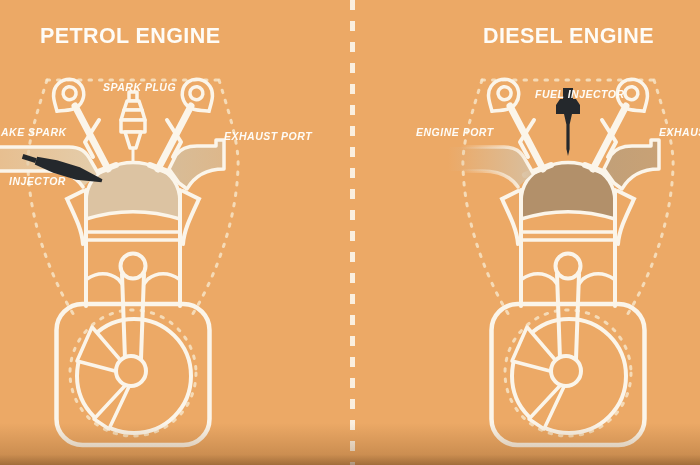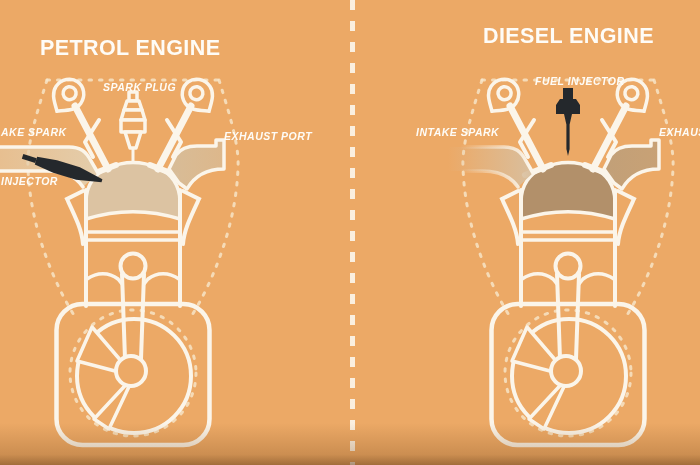--- a/index.html
+++ b/index.html
@@ -13,21 +13,21 @@
   svg.engine-petrol{ --chamber-fill:var(--petrol-chamber,#DCC3A2); }
   svg.engine-diesel{ --chamber-fill:var(--diesel-chamber,#B2906A); }
   .engine{position:absolute;top:70px;width:300px;height:400px;overflow:hidden;}
   #engine-left{left:-17px;}
   #engine-right{left:418px;}
   .title{
     position:absolute;top:24px;
     font-size:21.5px;font-weight:bold;letter-spacing:0.4px;
     color:var(--text,#FEFCF7);white-space:nowrap;
   }
-  #title-petrol{left:40px;margin-top:12px;}
+  #title-petrol{left:40px;}
   #title-diesel{left:483px;text-align:right;}
   .lbl{
     position:absolute;
     font-size:10.5px;font-weight:bold;letter-spacing:0.5px;
     color:var(--text,#FEFCF7);white-space:nowrap;font-style:italic;
   }
   .divider{
     position:absolute;left:350px;top:0;width:5px;height:465px;
     background:repeating-linear-gradient(to bottom,
       rgba(251,243,230,0.95) 0px, rgba(251,243,230,0.95) 10px,
@@ -149,21 +149,21 @@
 
   <g transform="translate(74,97) rotate(17)" style="fill:var(--black-parts,#24282C)">
     <path d="M-36,-2.5 h14 v5 h-14 z"></path>
     <path d="M-22,-4 L-2,-6.5 L22,-6.5 L47,-1.5 L47,1.5 L22,6.5 L-2,6.5 L-22,4 Z"></path>
   </g>
 </svg>
 
 <div class="lbl" style="left:103px;top:81px">SPARK PLUG</div>
 <div class="lbl" style="left:1px;top:126px">AKE SPARK</div>
 <div class="lbl" style="left:224px;top:130px">EXHAUST PORT</div>
-<div class="lbl" style="left:1px;top:175px">INJECTOR</div>
+<div class="lbl" style="left:9px;top:175px">INJECTOR</div>
 
 <div class="divider"></div>
 
 <div class="title" id="title-diesel">DIESEL ENGINE</div>
 
 <svg id="engine-right" class="engine engine-diesel" viewBox="0 0 300 400">
   <use href="#engine-core"></use>
 
   <g>
     <path d="M20,77 L86,77 C97,77 103,81 108,91 L115,103 L100,117 C92,105 78,101 64,101 L20,101 Z" fill="url(#gFillIntakeD)"></path>
@@ -174,17 +174,17 @@
   <path d="M186,99 L193,85 C198,78 206,76 214,76 L233,76 L233,70 L241,70 L241,99 C225,99 212,105 204,119 L196,113 Z" fill="url(#gFillExD)" style="stroke:var(--line-art,#FBF5EA);stroke-width:3.5;stroke-linejoin:round"></path>
 
   <g style="fill:var(--black-parts,#24282C)">
     <path d="M145,18 h10 v11 h-10 z"></path>
     <path d="M142,29 h16 l4,6 v9 h-24 v-9 z"></path>
     <path d="M146,44 h8 l-2.5,11 h-3 z"></path>
     <path d="M148.4,55 h3.2 v24 l-1.6,7 l-1.6,-7 z"></path>
   </g>
 </svg>
 
-<div class="lbl" style="left:535px;top:75px">FUEL INJECTOR</div>
-<div class="lbl" style="left:416px;top:126px">INTAKE SPARK</div>
+<div class="lbl" style="left:535px;top:88px">FUEL INJECTOR</div>
+<div class="lbl" style="left:416px;top:126px">ENGINE PORT</div>
 <div class="lbl" style="left:659px;top:126px">EXHAUST</div>
 
 <div class="bottom-vignette"></div>
 
 </body></html>

